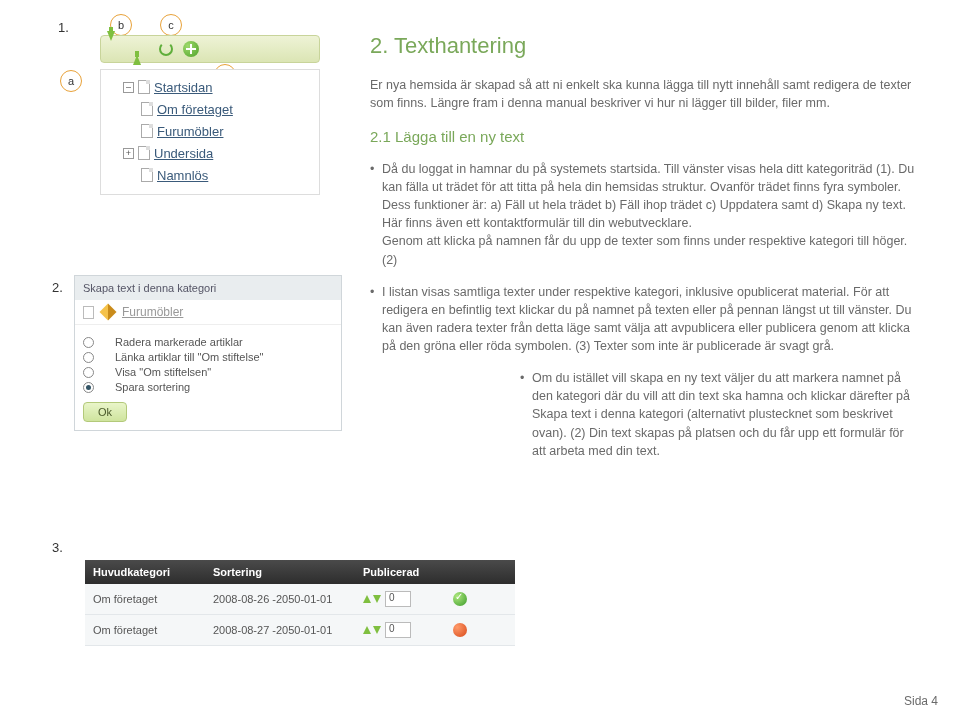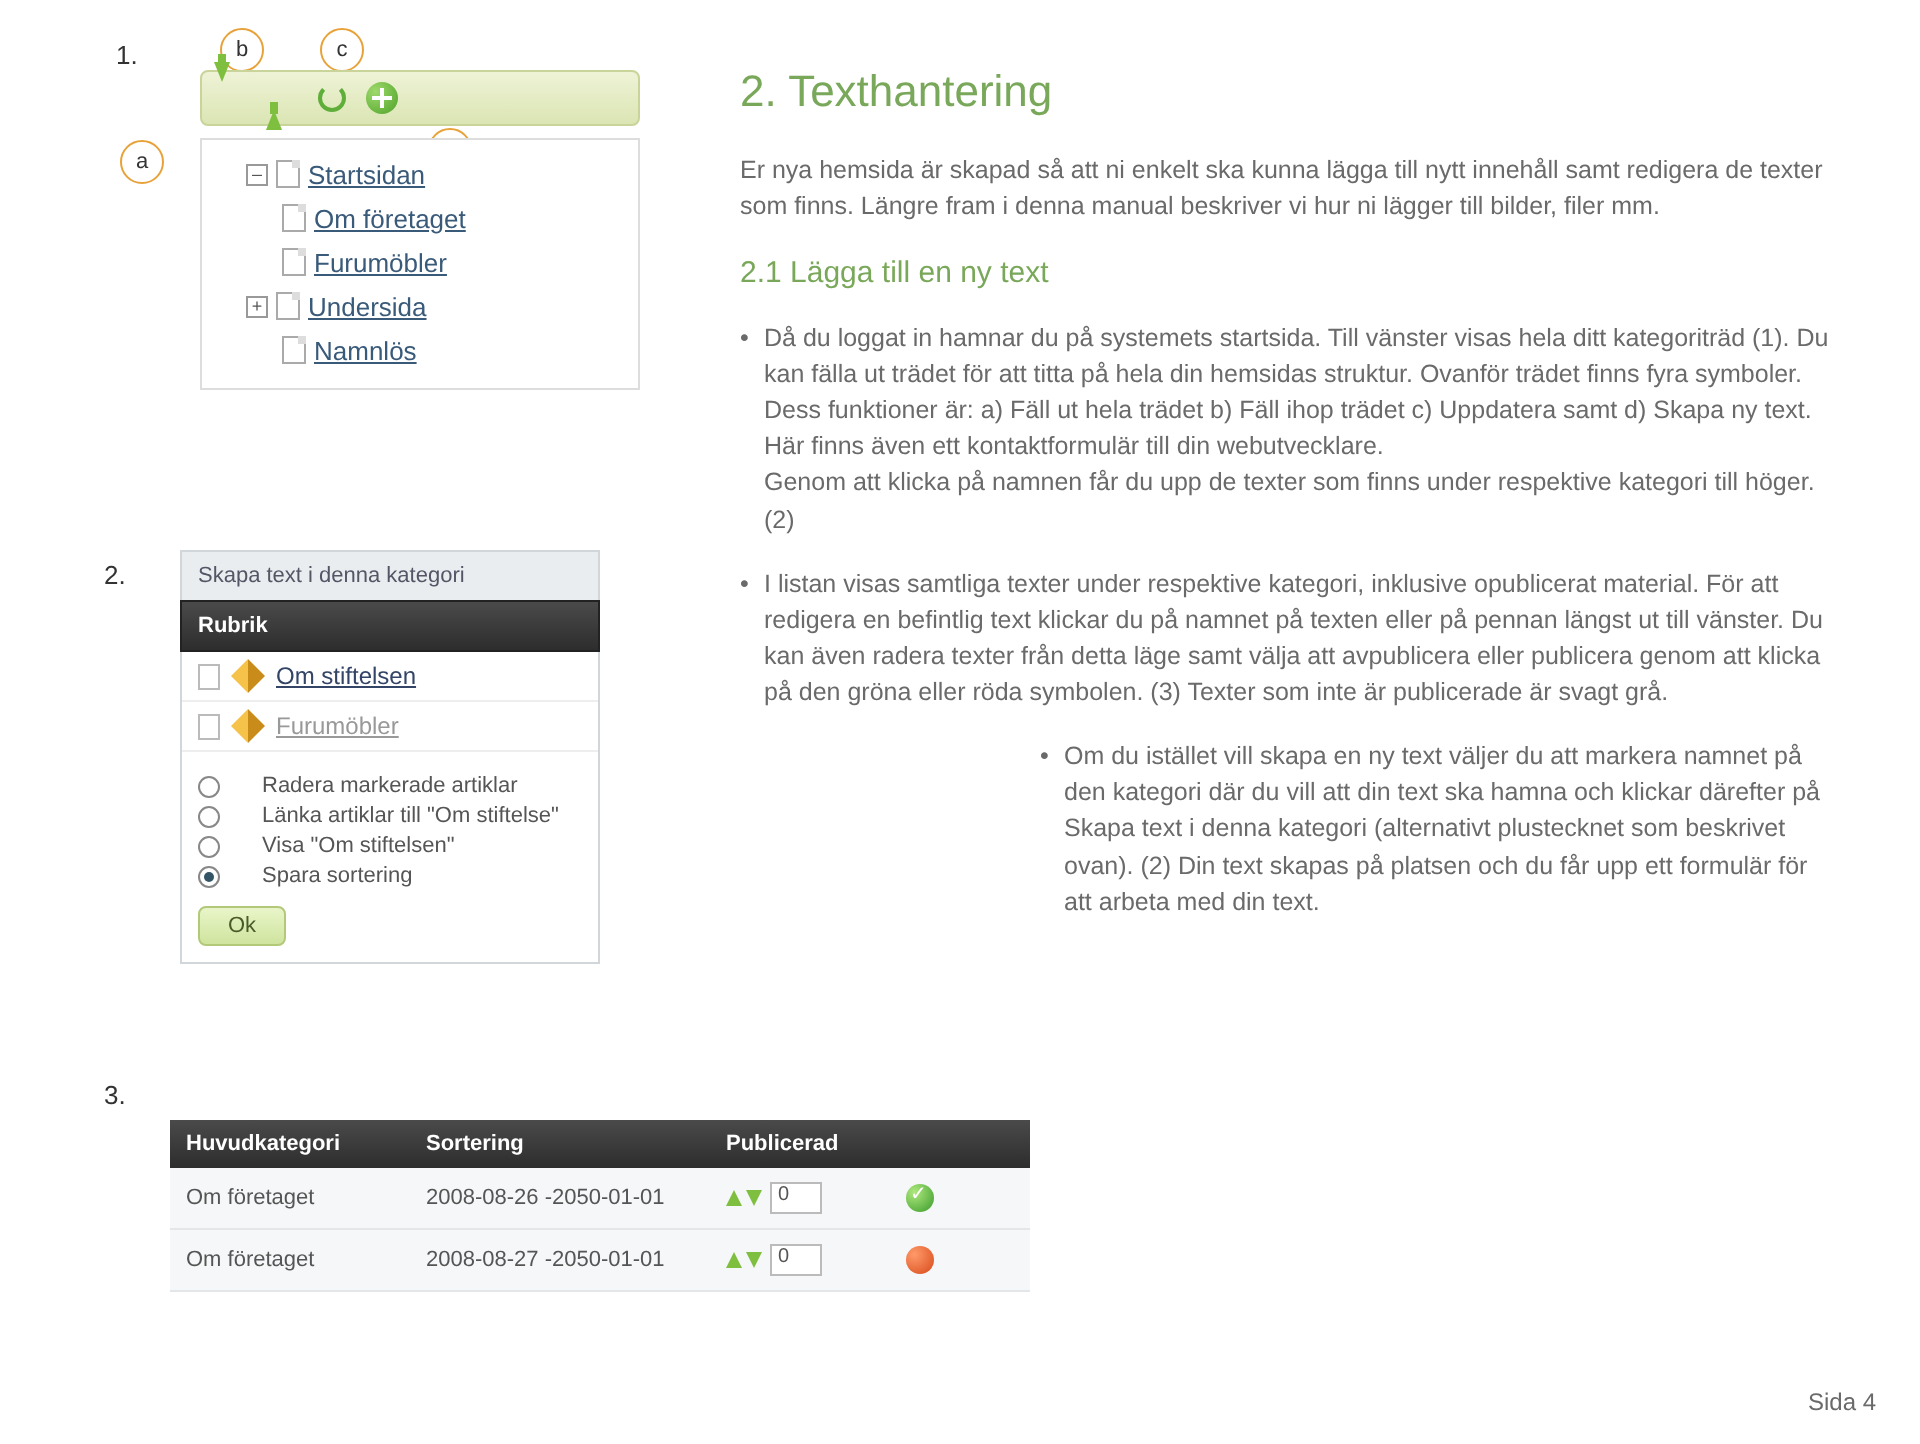--- a/index.html
+++ b/index.html
@@ -81,22 +81,22 @@
   .tree-indent1{padding-left:18px;}
   .tree-indent2{padding-left:36px;}
   .exp-box{width:11px;height:11px;border:1px solid #999;font-size:9px;line-height:9px;text-align:center;color:#555;background:#fff;}
   .page-ico{width:12px;height:14px;border:1px solid #aaa;background:#fff;position:relative;}
   .page-ico::after{content:'';position:absolute;right:-1px;top:-1px;width:4px;height:4px;background:#ddd;}
   .tree-link{color:#3a5a7a;text-decoration:underline;cursor:pointer;}
 
   
   .fig2 {
     position: absolute;
-    left: 90px; top: 275px;
-    width: 210px;
+    left: 74px; top: 275px;
+    width: 268px;
   }
   .cat-title{
     background:#e9edef;
     border:1px solid #d0d6da;
     border-bottom:none;
     padding:6px 8px;
     font-size:11px;
     color:#556;
   }
   .cat-header{
@@ -219,27 +219,21 @@
     </div>
     <div class="tree-row tree-indent2">
       <span class="page-ico"></span>
       <span class="tree-link">Namnlös</span>
     </div>
   </div>
 </div>
 
 <div class="fig2">
   <div class="cat-title">Skapa text i denna kategori</div>
-  <div class="cat-header">Rubrik</div>
   <div class="cat-body">
-    <div class="cat-row">
-      <span class="page-mini"></span>
-      <span class="pencil"></span>
-      <span class="cat-link">Om stiftelsen</span>
-    </div>
     <div class="cat-row">
       <span class="page-mini"></span>
       <span class="pencil"></span>
       <span class="cat-link gray">Furumöbler</span>
     </div>
     <div class="opts">
       <div class="opt">
           <span class="radio"></span>
           <span>Radera markerade artiklar</span>
         </div>

